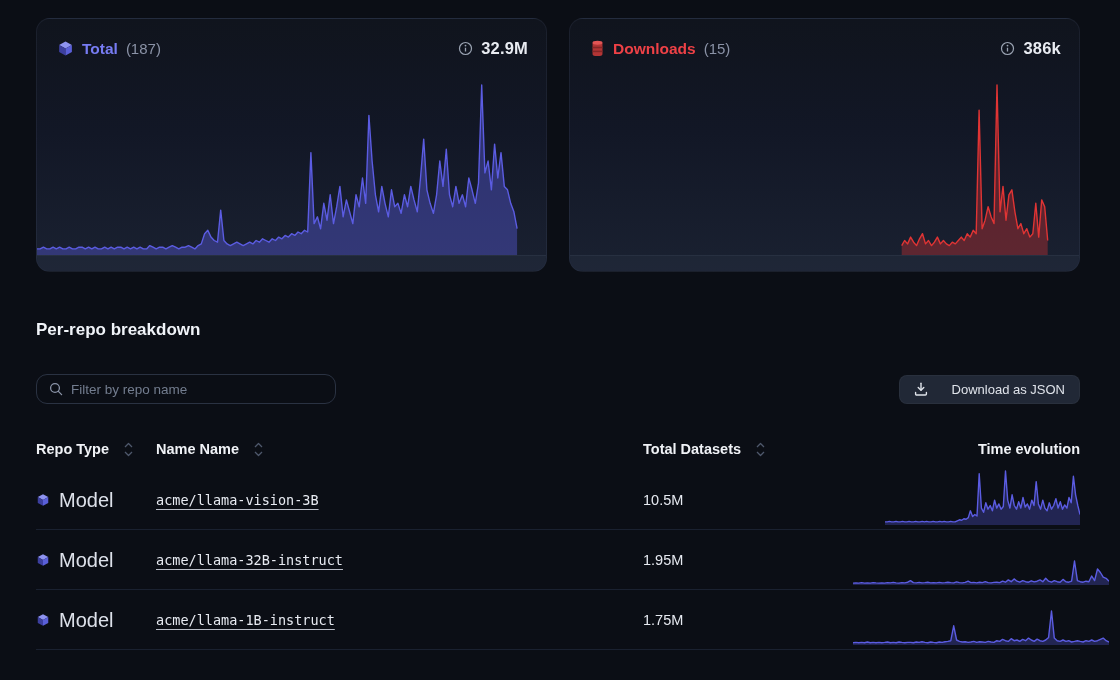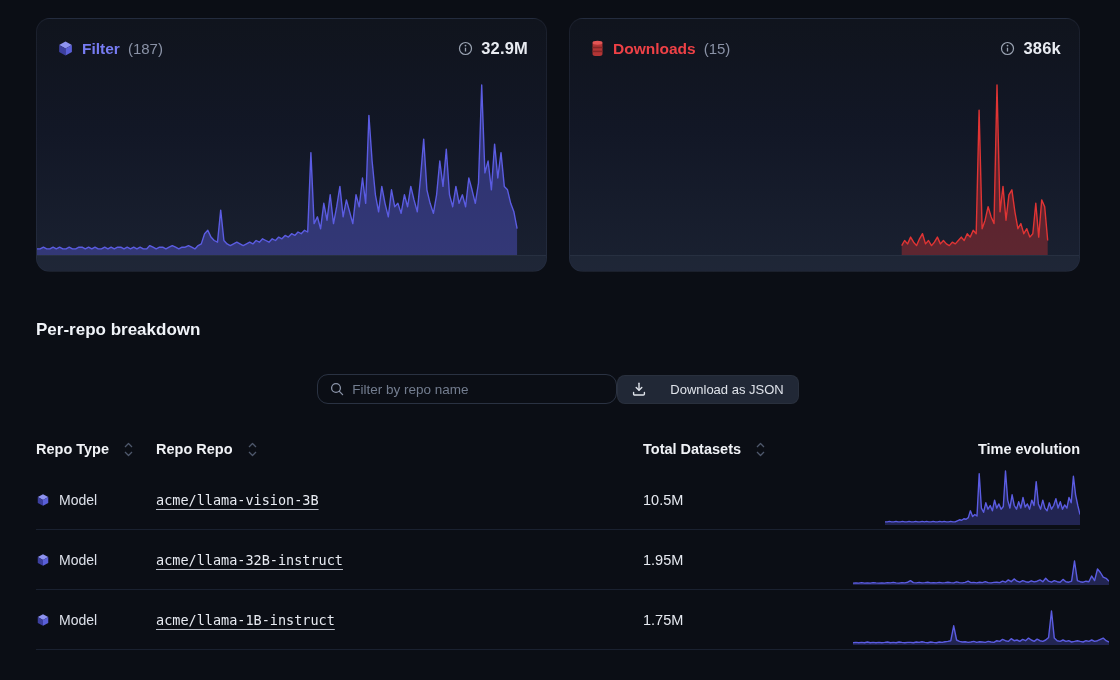--- a/index.html
+++ b/index.html
@@ -34,21 +34,21 @@
   .chart-area { position:absolute; left:0; right:14px; top:64px; bottom:16px; z-index:2; }
   .chart-area svg { width:100%; height:100%; display:block; }
   .card-footer {
     position:absolute; left:0; right:0; bottom:0; height:16px; z-index:1;
     border-top:1px solid rgba(165,180,210,0.07);
     background:rgba(200,215,240,0.03);
   }
 
   
   .section-heading { font-size:17px; font-weight:700; color:#f0f3f8; margin-bottom:34px; }
-  .toolbar { display:flex; align-items:center; justify-content:center; margin-bottom:24px; }
+  .toolbar { display:flex; align-items:center; justify-content:space-between; margin-bottom:24px; }
   .filter-box {
     display:flex; align-items:center; gap:8px;
     width:300px; height:30px; padding:0 12px;
     border:1px solid #2a3242; border-radius:11px; background:transparent;
   }
   .filter-box input {
     flex:1; background:transparent; border:none; outline:none;
     font-family:"Liberation Sans", sans-serif;
     font-size:13.5px; color:#cfd5e2;
   }
@@ -67,21 +67,21 @@
   .trow {
     display:grid;
     grid-template-columns:120px 487px 210px 1fr;
     align-items:center;
   }
   .thead { height:42px; }
   .th { display:flex; align-items:center; gap:15px; font-size:14.5px; font-weight:700; color:#f0f2f6; }
   .th.right, .td.right { justify-content:flex-end; text-align:right; }
   .tbody-row { height:60px; border-bottom:1px solid #1a2130; position:relative; }
   .td { display:flex; align-items:center; }
-  .type-cell { gap:9px; font-size:14px; color:#dde1ea;align-items:center; }
+  .type-cell { gap:9px; font-size:20px; color:#dde1ea;align-items:center; }
   .repo-link {
     font-family:"DejaVu Sans Mono", monospace;
     font-size:13.5px; color:#e8ebf2; text-decoration:underline;
     text-underline-offset:4px; text-decoration-thickness:1px;
     text-decoration-color:rgba(230,235,245,0.8); cursor:pointer;
   }
   .dl-cell { font-size:14.5px; color:#e6e9f0; }
   .spark-cell { height:60px; display:flex; align-items:flex-end; justify-content:flex-end; }
   .spark { margin-bottom:5px; }
   .spark svg { display:block; width:100%; height:100%; }
@@ -98,21 +98,21 @@
 
     <section class="card">
       <div class="card-header">
         <span class="icon">
           <svg width="17" height="17" viewBox="0 0 24 24">
             <polygon points="12,2 21,7 12,12 3,7" fill="#8e93f0"></polygon>
             <polygon points="3,7 12,12 12,22 3,17" fill="#3c3f9e"></polygon>
             <polygon points="21,7 12,12 12,22 21,17" fill="#5a5fd8"></polygon>
           </svg>
         </span>
-        <span class="card-title purple">Filter</span>
+        <span class="card-title purple">Total</span>
         <span class="card-count">(187)</span>
         <span class="spacer"></span>
         <span class="icon">
           <svg width="15" height="15" viewBox="0 0 15 15">
             <circle cx="7.5" cy="7.5" r="6" fill="none" stroke="#9aa3b2" stroke-width="1.2"></circle>
             <line x1="7.5" y1="6.8" x2="7.5" y2="10.6" stroke="#9aa3b2" stroke-width="1.3"></line>
             <circle cx="7.5" cy="4.6" r="0.9" fill="#9aa3b2"></circle>
           </svg>
         </span>
         <span class="card-total">32.9M</span>
@@ -189,21 +189,21 @@
       <div class="th">
         <span>Repo Type</span>
         <span class="sort-icon">
           <svg width="9" height="15" viewBox="0 0 9 15">
             <path d="M1 5 L4.5 1.5 L8 5" fill="none" stroke="#4e586c" stroke-width="1.3" stroke-linejoin="round"></path>
             <path d="M1 10 L4.5 13.5 L8 10" fill="none" stroke="#4e586c" stroke-width="1.3" stroke-linejoin="round"></path>
           </svg>
         </span>
       </div>
       <div class="th">
-        <span>Repo Repo</span>
+        <span>Name Name</span>
         <span class="sort-icon">
           <svg width="9" height="15" viewBox="0 0 9 15">
             <path d="M1 5 L4.5 1.5 L8 5" fill="none" stroke="#4e586c" stroke-width="1.3" stroke-linejoin="round"></path>
             <path d="M1 10 L4.5 13.5 L8 10" fill="none" stroke="#4e586c" stroke-width="1.3" stroke-linejoin="round"></path>
           </svg>
         </span>
       </div>
       <div class="th">
         <span>Total Datasets</span>
         <span class="sort-icon">

